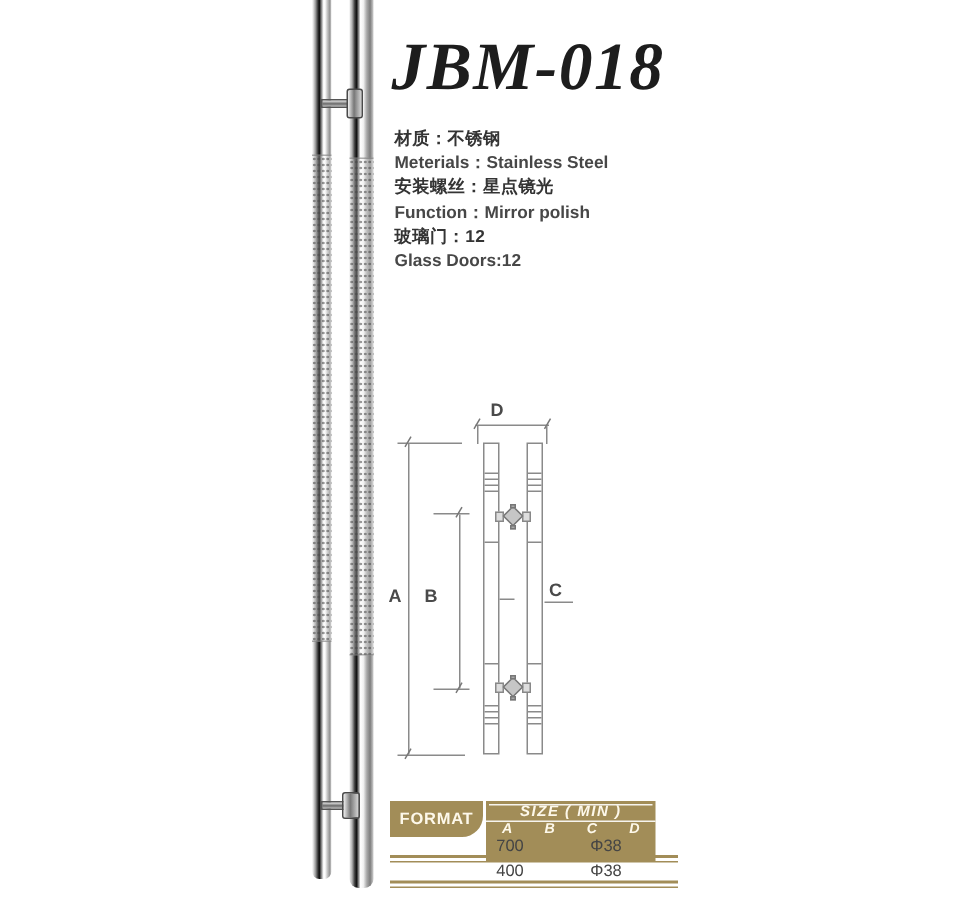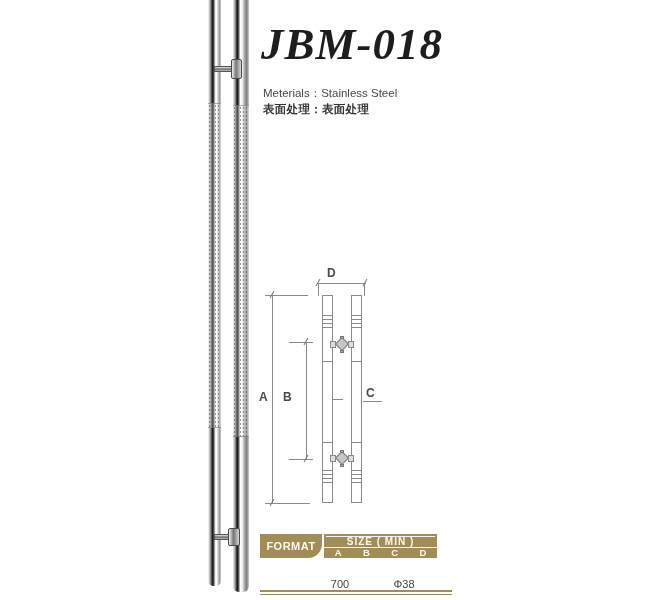--- a/index.html
+++ b/index.html
@@ -30,21 +30,21 @@
     background:linear-gradient(90deg,#f1f1f1,#777 45%,#d6d6d6);}
   .knob-top{left:231px;top:59px;width:11px;height:20px;}
   .knob-bottom{left:228px;top:528px;width:12px;height:18px;}
 
   
   .title{position:absolute;left:261px;top:18px;font-family:"Liberation Serif",serif;
     font-style:italic;font-weight:600;font-size:45px;color:#1d1d1d;letter-spacing:1px;}
   .specs{position:absolute;left:263px;top:85px;width:200px;}
   .spec-line{display:block;height:16.2px;line-height:16.2px;font-size:11.5px;color:var(--text-dark);white-space:nowrap;}
   .spec-line.zh{font-weight:700;letter-spacing:0.3px;color:#343434;}
-  .spec-line.en{font-weight:400;color:#474747;}
+  .spec-line.en{font-weight:700;color:#474747;}
 
   
   .dln{position:absolute;background:var(--line-gray);}
   .dlabel{position:absolute;font-size:12px;font-weight:700;color:#4a4a4a;}
   .dbar{position:absolute;top:295px;width:11px;height:208px;border:1px solid var(--line-gray);background:#fff;}
   .dbar-left{left:322px;}
   .dbar-right{left:351px;}
   .stripe{position:absolute;width:9px;height:1px;background:var(--line-gray);}
   .tk{position:absolute;width:8px;height:1px;background:#777;transform:rotate(-60deg);}
   .fit{position:absolute;left:330px;width:24px;height:17px;}
@@ -56,28 +56,28 @@
   .fit .cap{position:absolute;left:10px;width:4px;height:3px;background:#a8a8a8;border:1px solid #777;}
   .fit .cap.t{top:0;}
   .fit .cap.b{top:14px;}
 
   
   .size-table{position:absolute;left:260px;top:534px;width:192px;}
   .thead{position:relative;height:24px;}
   .format-cell{position:absolute;left:0;top:0;width:62px;height:24px;background:var(--accent-tan);
     border-radius:0 0 14px 0;color:#fdf8ea;font-size:11px;font-weight:700;letter-spacing:0.5px;
     display:flex;align-items:center;justify-content:center;text-align:center;}
-  .size-area{position:absolute;left:64px;right:15px;top:0;height:24px;background:var(--accent-tan);}
+  .size-area{position:absolute;left:64px;right:15px;top:0;height:40px;background:var(--accent-tan);font-style:italic;}
   .size-topline{position:absolute;top:2px;left:2px;right:2px;height:1px;background:rgba(255,255,255,0.9);}
   .size-title{position:absolute;top:2px;left:0;right:0;height:11px;line-height:11px;text-align:center;
     color:#fdf8ea;font-size:10px;font-weight:700;letter-spacing:1px;}
   .size-sep{position:absolute;top:13px;left:0;right:0;height:1px;background:rgba(255,255,255,0.9);}
   .size-cols{position:absolute;top:14px;left:0;right:0;height:10px;display:flex;}
   .size-cols span{flex:1;text-align:center;color:#fdf8ea;font-size:9.5px;font-weight:700;line-height:10px;}
-  .data-row{position:relative;height:12px;display:flex;padding-left:64px;margin-top:20px;}
+  .data-row{position:relative;height:12px;display:flex;padding-left:64px;}
   .data-row span{flex:1;text-align:center;font-size:11px;line-height:12px;color:#454545;font-weight:500;}
   .sep{height:2px;background:var(--accent-tan);}
   .sep-gap{height:2px;background:transparent;}
   .sep-thin{height:1px;background:var(--accent-tan);}
 </style>
 </head>
 <body>
 
 <div class="page">
 
@@ -88,22 +88,26 @@
     <div class="texture texture-right"></div>
     <div class="pin pin-top"></div>
     <div class="knob knob-top"></div>
     <div class="pin pin-bottom"></div>
     <div class="knob knob-bottom"></div>
   </div>
 
   <div class="title">JBM-018</div>
 
   <div class="specs">
+    <span class="spec-line zh">材质：不锈钢</span>
     <span class="spec-line en">Meterials：Stainless Steel</span>
-    <span class="spec-line zh">表面处理：表面处理</span>
+    <span class="spec-line zh">安装螺丝：星点镜光</span>
+    <span class="spec-line en">Function：Mirror polish</span>
+    <span class="spec-line zh">玻璃门：12</span>
+    <span class="spec-line en">Glass Doors:12</span>
   </div>
 
   <div>
 
     <div class="dlabel" style="left:327px;top:266px;">D</div>
     <div class="dln" style="left:317px;top:283px;width:49px;height:1px;"></div>
     <div class="tk" style="left:314px;top:282px;"></div>
     <div class="tk" style="left:361px;top:282px;"></div>
     <div class="dln" style="left:318px;top:284px;width:1px;height:12px;"></div>
     <div class="dln" style="left:364px;top:284px;width:1px;height:12px;"></div>

